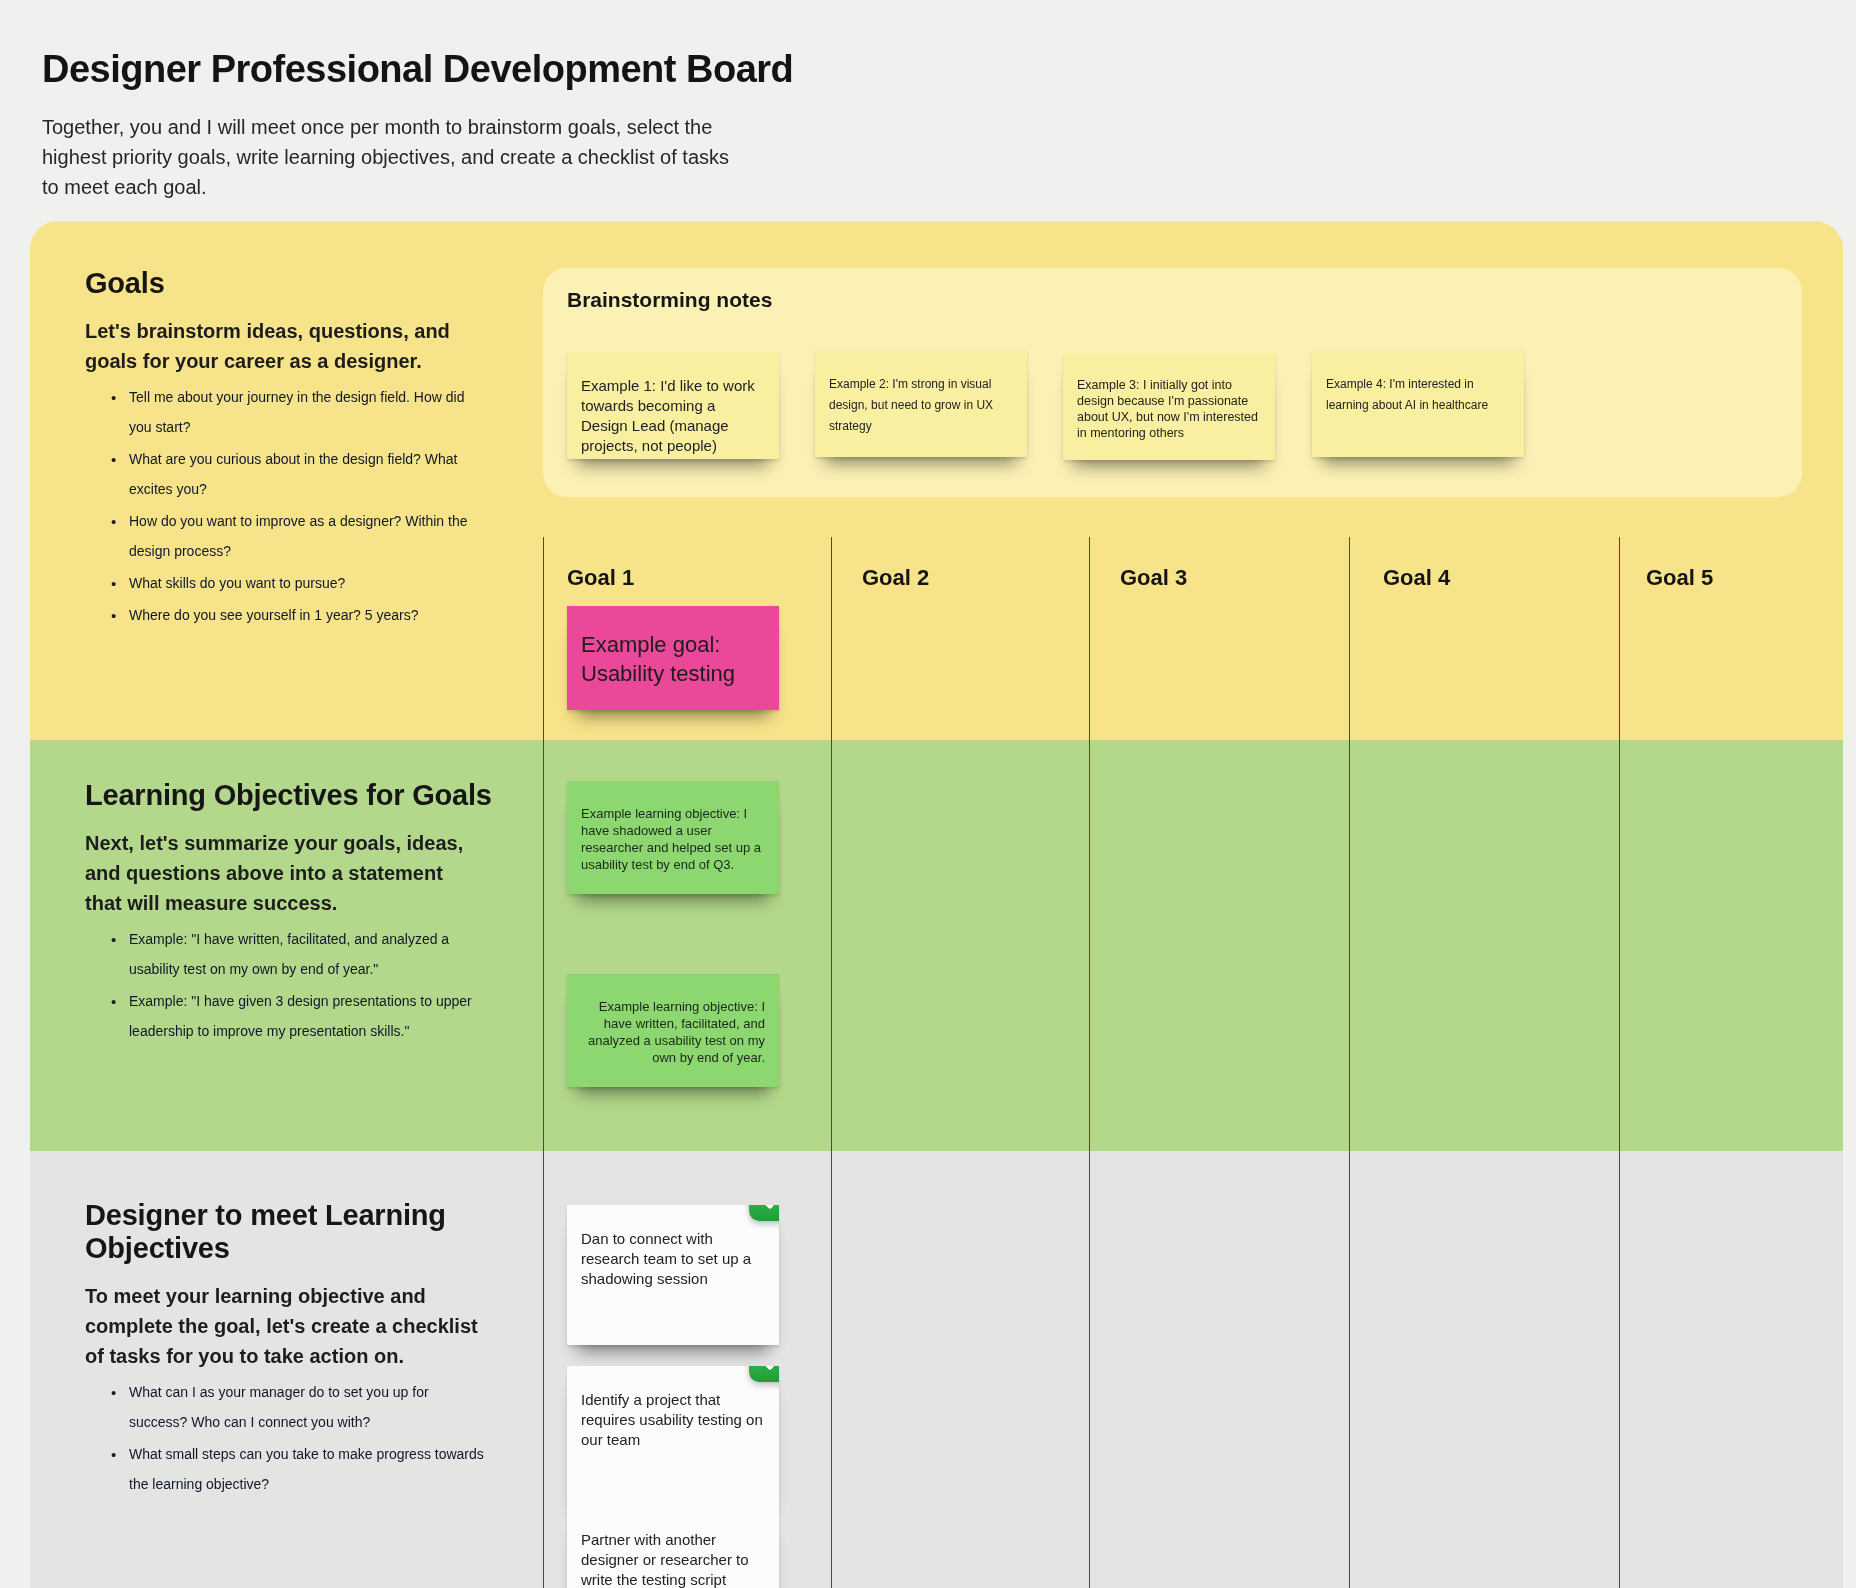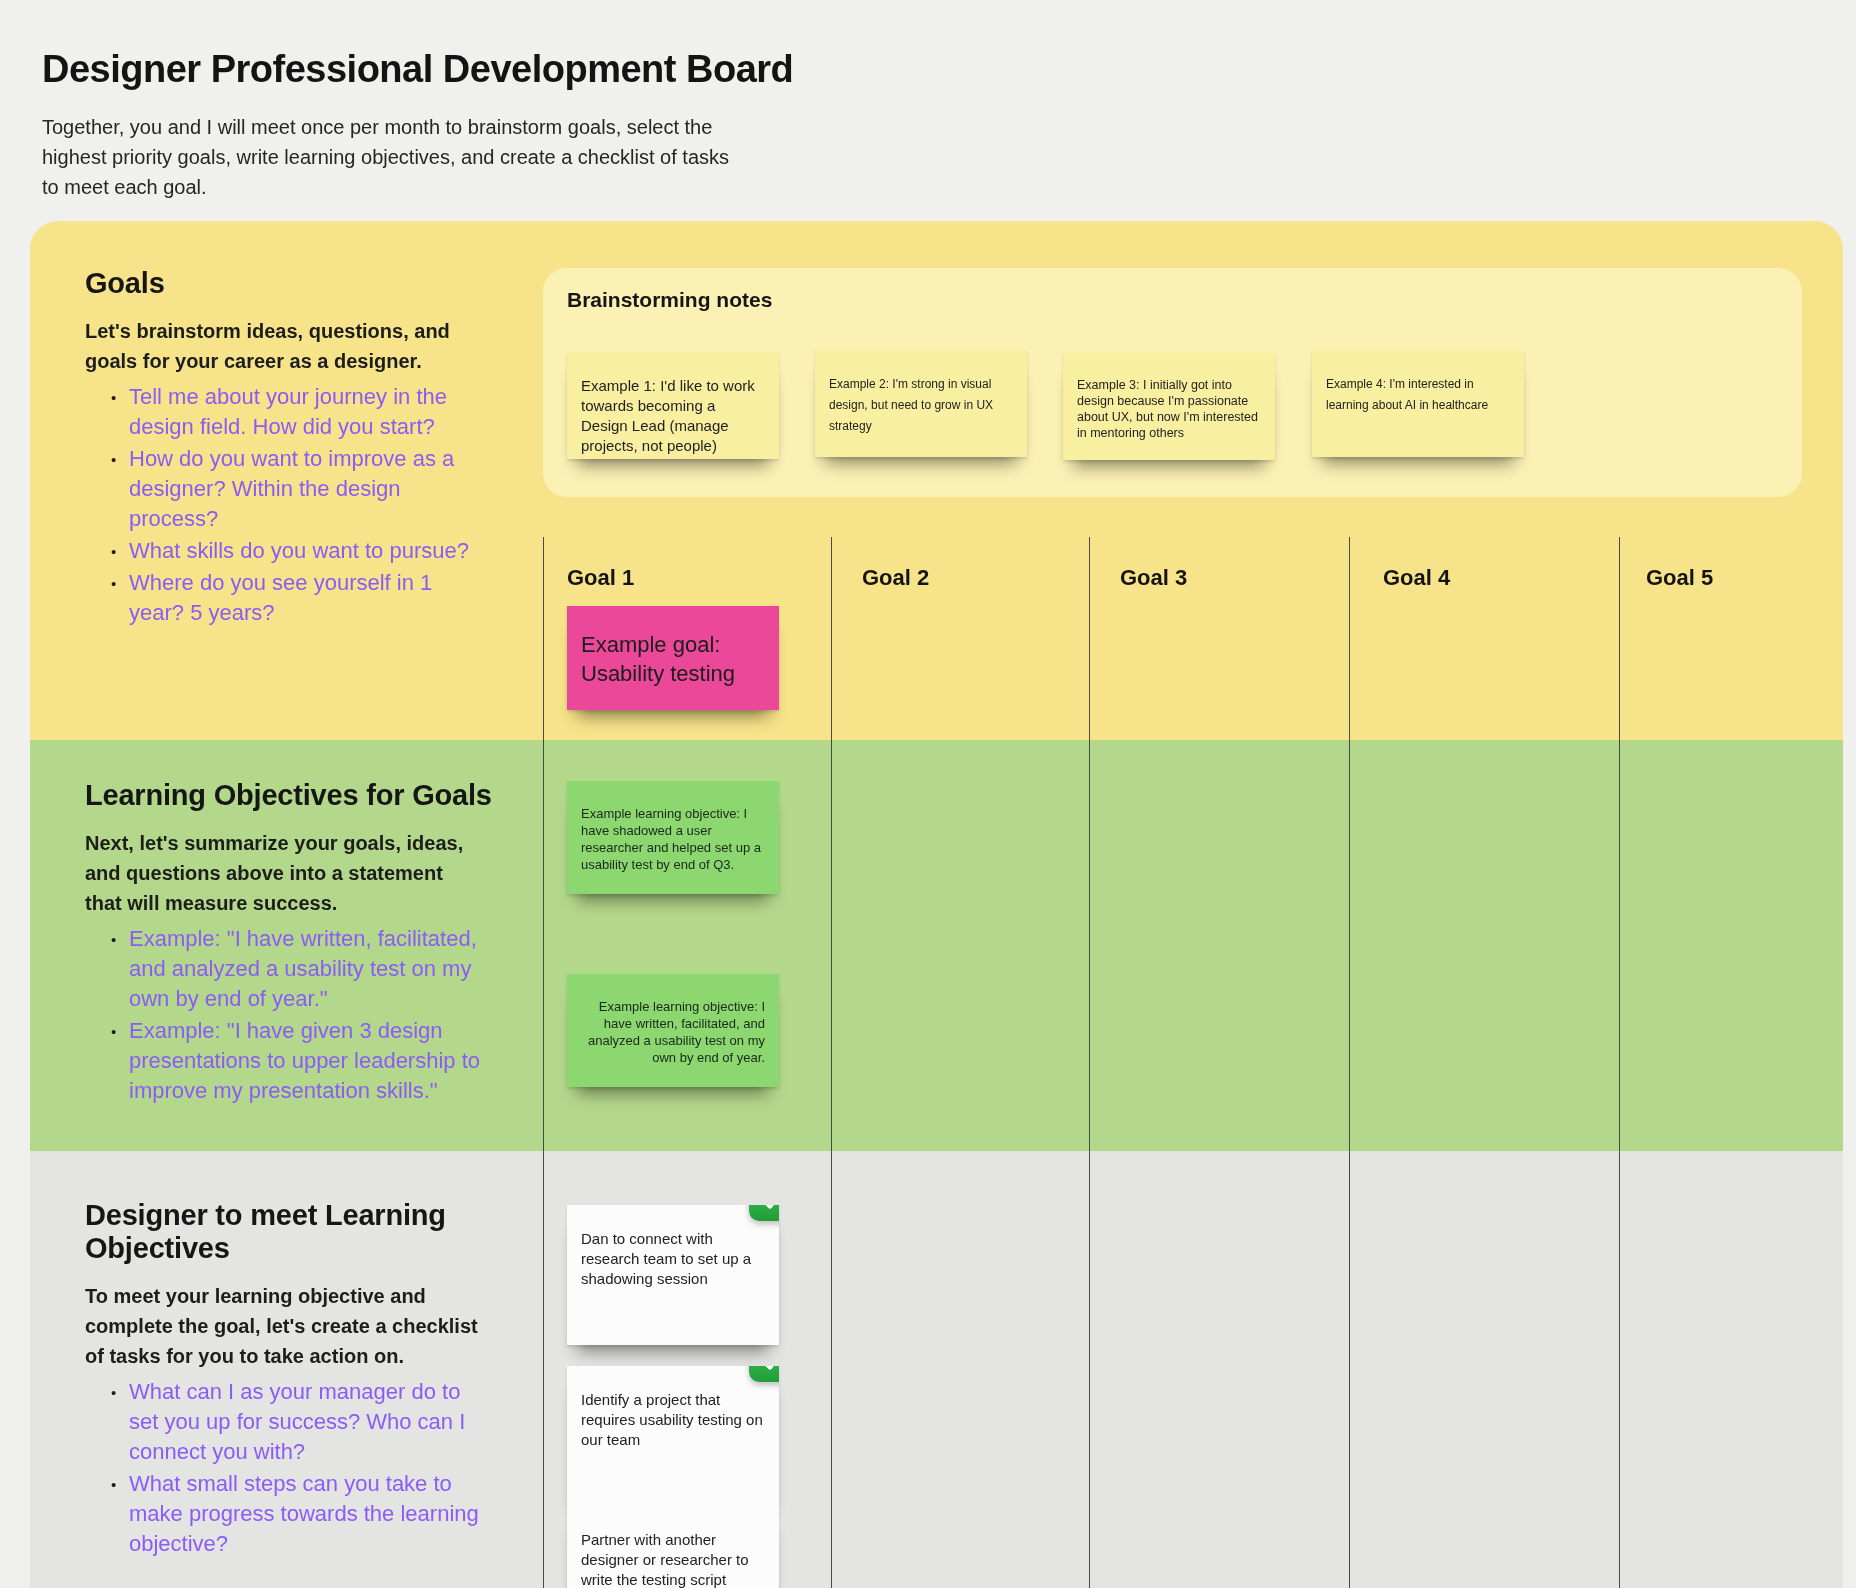--- a/index.html
+++ b/index.html
@@ -39,22 +39,22 @@
     letter-spacing:-0.2px; margin-bottom:16px;
   }
   .panel h2.nowrap { white-space:nowrap; }
   .checklist-panel h2 { width:450px; }
   .panel .intro {
     font-size:20px; line-height:30px; font-weight:700;
     color:#1d1d1d; margin-bottom:6px;
   }
   .panel ul { list-style:none; padding-left:44px; }
   .panel li {
-    position:relative; font-size:22px; line-height:30px;
-    color:#8b5cf6; margin-bottom:2px;
+    position:relative; font-size:14px; line-height:30px;
+    color:#0f172a; margin-bottom:2px;
   }
   .panel li::before {
     content:"\2022"; position:absolute; left:-18px; top:1px;
     font-size:15px; color:#1d1d1d;
   }
 
   .brainstorm {
     position:absolute; left:513px; top:47px; width:1259px; height:229px;
     background:#fbf1b5; border-radius:24px;
   }
@@ -108,20 +108,21 @@
     <div class="col-line" style="left:801px;"></div>
     <div class="col-line" style="left:1059px;"></div>
     <div class="col-line" style="left:1319px;"></div>
     <div class="col-line" style="left:1589px;"></div>
 
     <div class="panel goals-panel" style="left:55px; top:46px;">
       <h2 class="nowrap">Goals</h2>
       <p class="intro">Let's brainstorm ideas, questions, and goals for your career as a designer.</p>
       <ul>
         <li>Tell me about your journey in the design field. How did you start?</li>
+        <li>What are you curious about in the design field? What excites you?</li>
         <li>How do you want to improve as a designer? Within the design process?</li>
         <li>What skills do you want to pursue?</li>
         <li>Where do you see yourself in 1 year? 5 years?</li>
       </ul>
     </div>
 
     <div class="brainstorm">
       <h3>Brainstorming notes</h3>
     </div>
 

